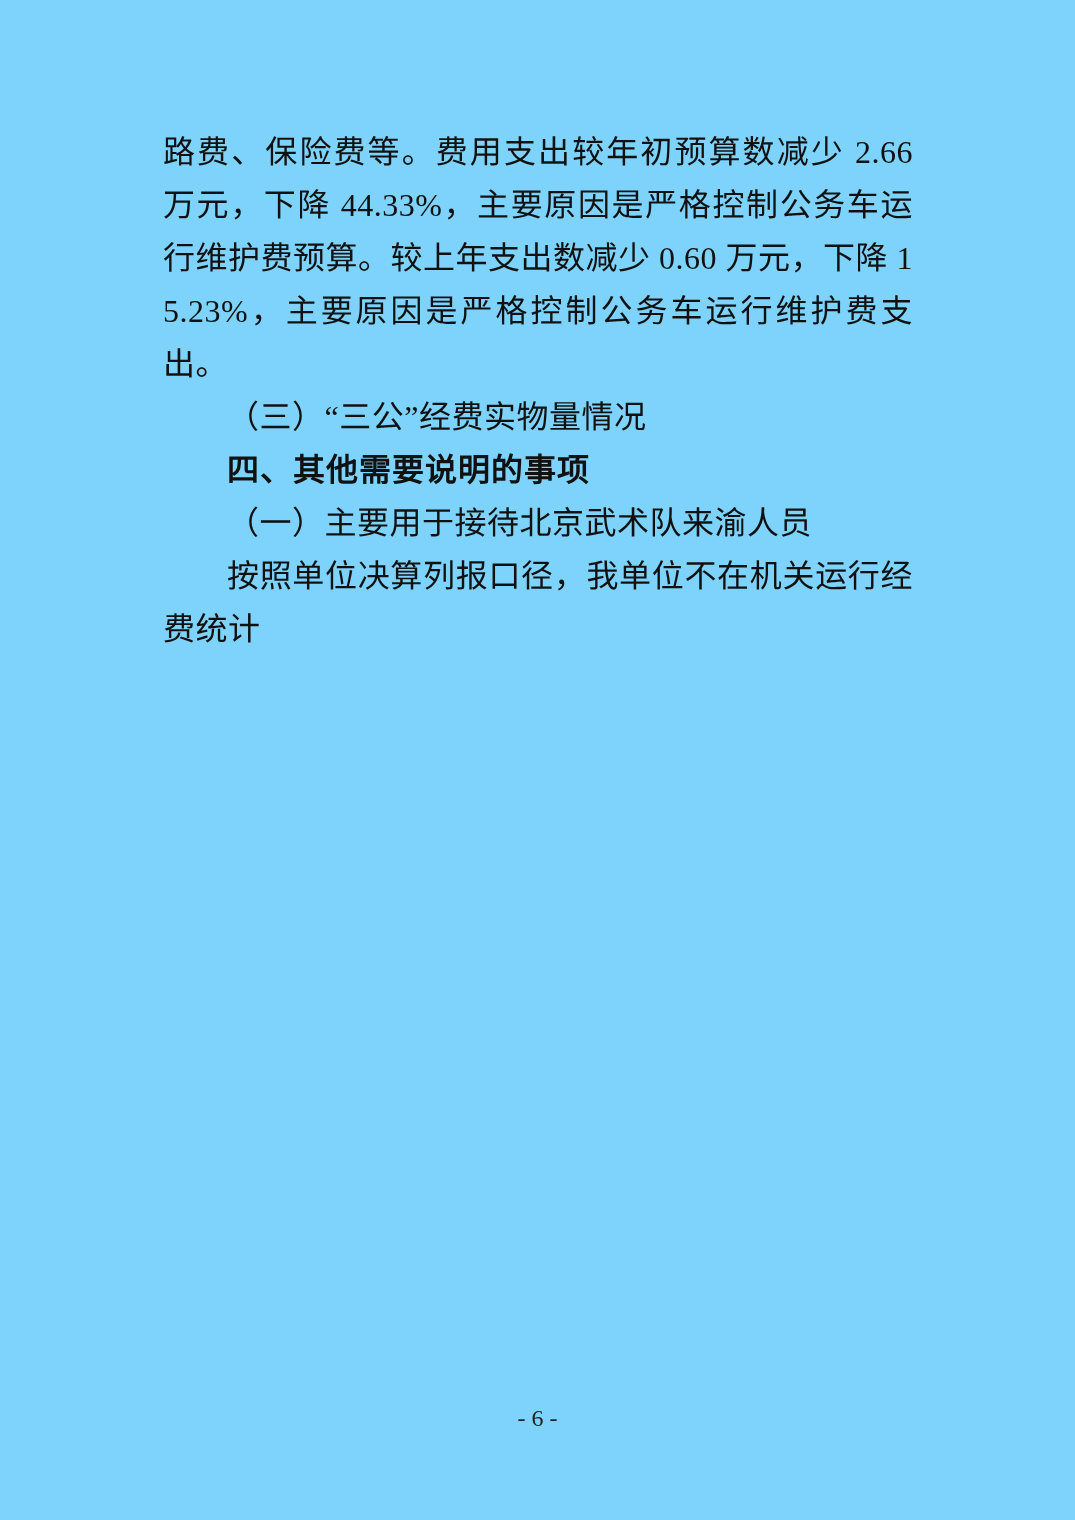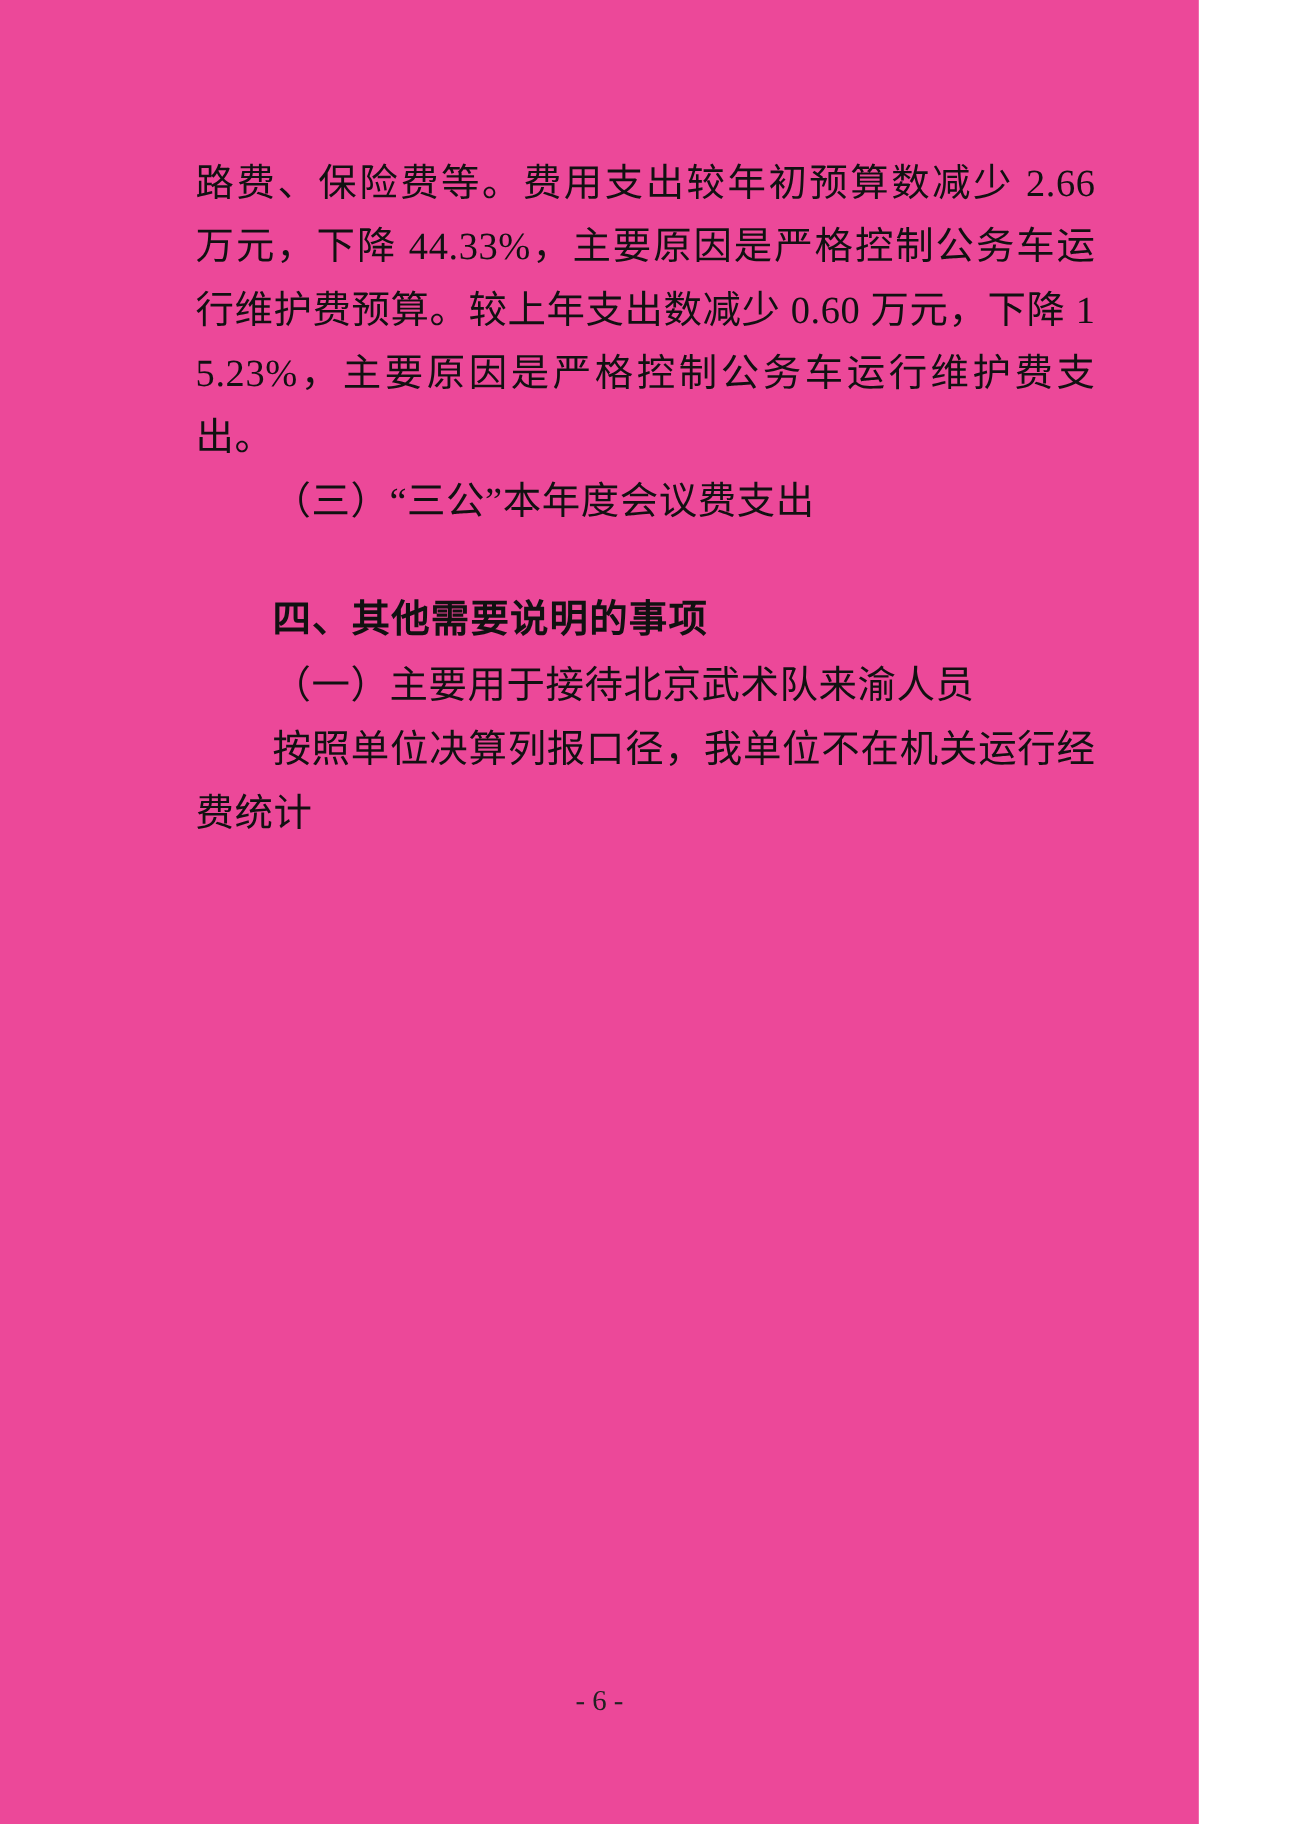--- a/index.html
+++ b/index.html
@@ -2,23 +2,23 @@
 <html lang="zh-CN"><head>
 <meta charset="utf-8">
 <style>
   html, body {
     margin: 0;
     padding: 0;
     background: #ffffff;
   }
   .page {
     position: relative;
-    width: 999px;
+    width: 1075px;
     height: 1520px;
-    background: #ec4899;
+    background: #7dd3fc;
     color: #111111;
     font-family: "Liberation Serif", "DejaVu Serif", serif;
     overflow: hidden;
   }
   .content {
     position: absolute;
     left: 163px;
     top: 126px;
     width: 750px;
   }
@@ -38,42 +38,41 @@
     text-indent: 0;
   }
   p.sub-heading {
     text-indent: 2em;
     text-align: left;
     font-family: "Liberation Serif", "DejaVu Serif", serif;
   }
   p.main-heading {
     text-indent: 2em;
     text-align: left;
-    font-family: Liberation Mono, monospace;
+    font-family: Liberation Sans, sans-serif;
     font-weight: 700;
     letter-spacing: 1px;
-    margin-top: 48px;
   }
   .footer {
     position: absolute;
     left: 0;
     right: 0;
     top: 1400px;
     text-align: center;
     font-size: 24px;
     line-height: 36px;
     color: #222222;
     font-family: "Liberation Serif", "DejaVu Serif", serif;
   }
 </style>
 </head>
 <body>
 
 <div class="page">
   <div class="content">
     <p class="body-continuation">路费、保险费等。费用支出较年初预算数减少 2.66 万元，下降 44.33%，主要原因是严格控制公务车运行维护费预算。较上年支出数减少 0.60 万元，下降 15.23%，主要原因是严格控制公务车运行维护费支出。</p>
-    <p class="sub-heading">（三）“三公”本年度会议费支出</p>
+    <p class="sub-heading">（三）“三公”经费实物量情况</p>
     <p class="main-heading">四、其他需要说明的事项</p>
     <p class="sub-heading">（一）主要用于接待北京武术队来渝人员</p>
     <p class="body-para">按照单位决算列报口径，我单位不在机关运行经费统计</p>
   </div>
   <div class="footer">- 6 -</div>
 </div>
 
 </body></html>

